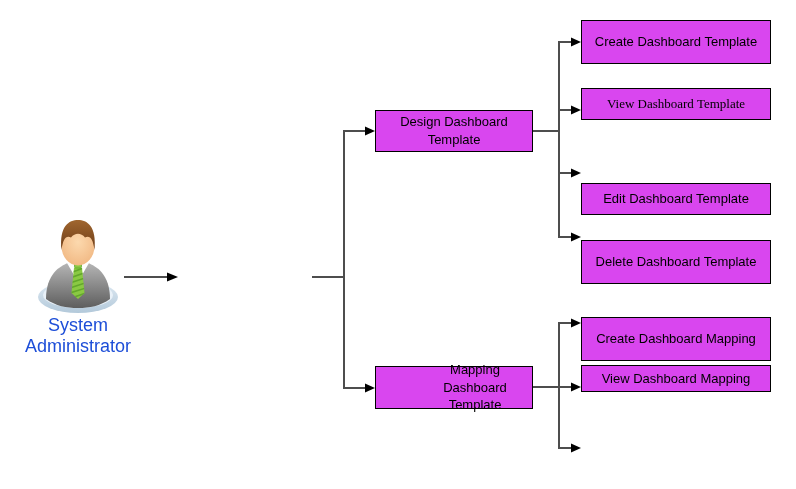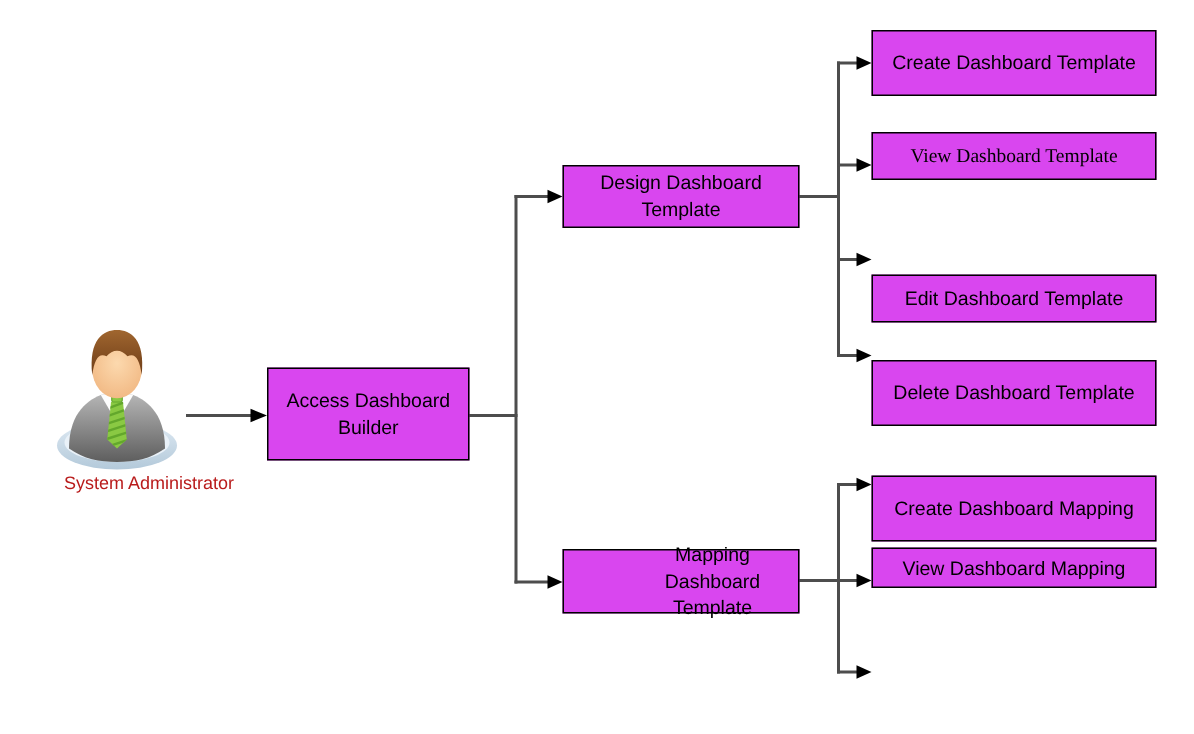--- a/index.html
+++ b/index.html
@@ -20,21 +20,21 @@
     border:1.5px solid #000000;
     box-sizing:border-box;
     display:flex; align-items:center; justify-content:center;
     text-align:center;
     font-size:13px; line-height:1.35; color:#000000;
     padding:2px 4px;
   }
   .actor-icon { position:absolute; left:36px; top:211px; width:84px; height:104px; }
   .actor-label {
     position:absolute; left:0px; top:315px; width:156px;
-    text-align:right; font-size:12px; color:#b91c1c;
+    text-align:center; font-size:18px; color:#1d4ed8;
   }
 </style>
 </head>
 <body>
 
 <div class="canvas">
 
   <svg class="connectors" viewBox="0 0 796 489" xmlns="http://www.w3.org/2000/svg">
     <g stroke="#4d4d4d" stroke-width="2" fill="none" stroke-linecap="square">
 
@@ -115,21 +115,20 @@
 
     <ellipse cx="42" cy="35" rx="16.5" ry="19.5" fill="url(#skinGrad)"></ellipse>
 
     <path d="M25.5 39 C23 15 33 9 42 9 C51 9 61 15 58.5 39
              C57 28 54 24 49 26.5 C45 21.5 39 21.5 35 26.5
              C30 24 27 28 25.5 39 Z" fill="url(#hairGrad)"></path>
   </svg>
 
   <div class="actor-label">System Administrator</div>
 
-  <div class="node" style="left:178px; top:245px; width:135px; height:62px;">Access Dashboard Builder</div>
 
   <div class="node" style="left:375px; top:110px; width:158px; height:42px;">Design Dashboard Template</div>
 
   <div class="node" style="left:375px; top:366px; width:158px; height:43px;padding-left:46px;">Mapping Dashboard Template</div>
 
   <div class="node" style="left:581px; top:20px; width:190px; height:44px;">Create Dashboard Template</div>
 
   <div class="node" style="left:581px; top:88px; width:190px; height:32px;font-family:Liberation Serif, serif;">View Dashboard Template</div>
 
   <div class="node" style="left:581px; top:155px; width:190px; height:32px;margin-top:28px;">Edit Dashboard Template</div>

